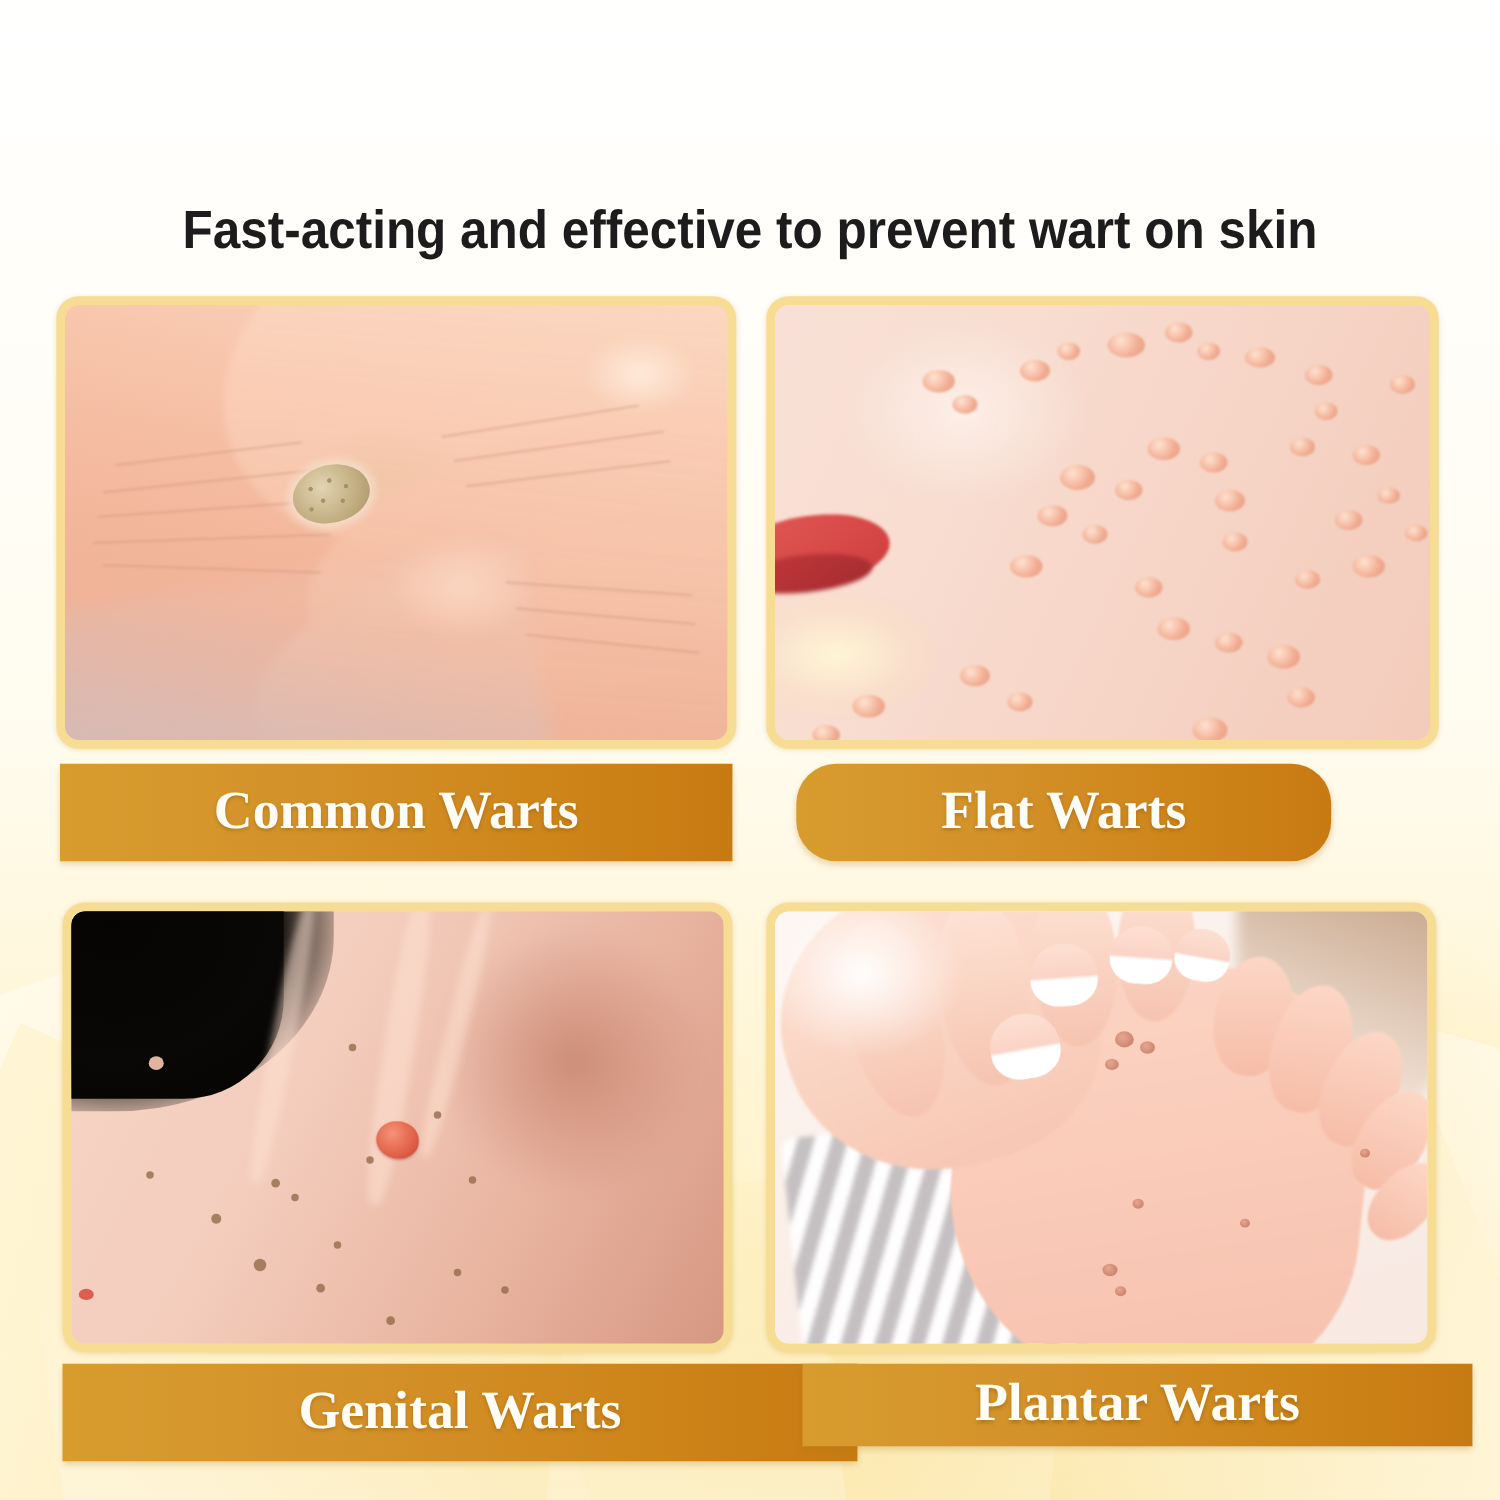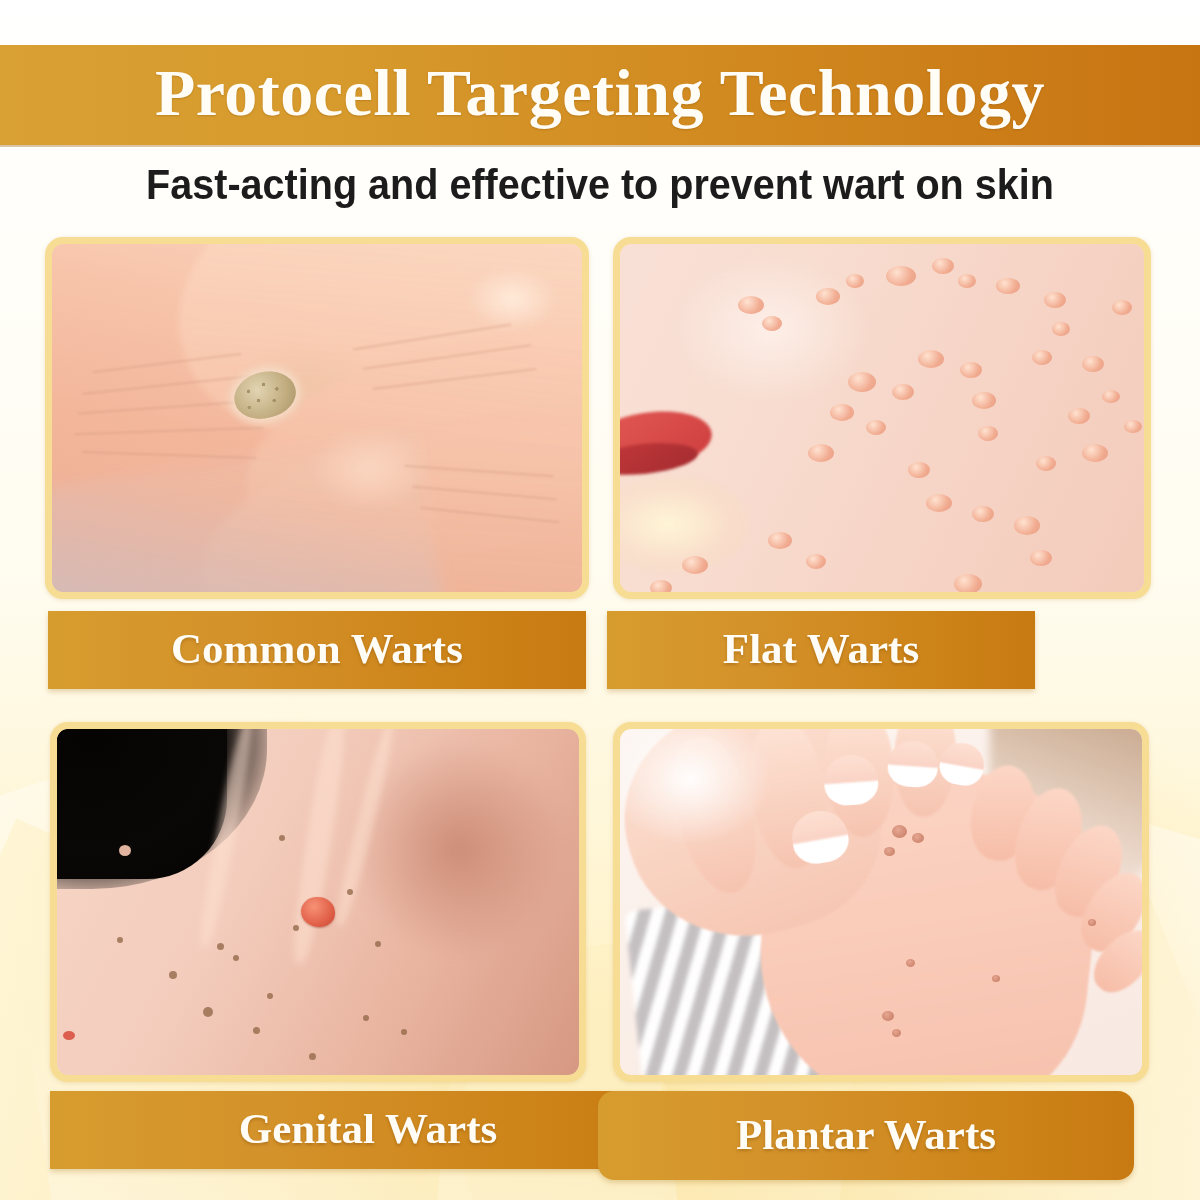--- a/index.html
+++ b/index.html
@@ -289,21 +289,21 @@
     background: radial-gradient(closest-side, rgba(255,246,214,.95), rgba(252,226,190,.25) 78%);
     filter: blur(3px);
   }
   #p2 .cheek-hi {
     position: absolute;
     left: 10px; top: -20px; width: 280px; height: 210px;
     border-radius: 50%;
     background: radial-gradient(closest-side, rgba(255,246,242,.7), rgba(255,246,242,0) 72%);
     filter: blur(5px);
   }
-  #label2 { left: 607px; top: 611px; width: 428px; height: 78px; }
+  #label2 { left: 637px; top: 611px; width: 428px; height: 78px; border-radius: 32px; }
 
   
   #photo3 { left: 50px; top: 722px; width: 536px; height: 360px; }
   #p3 {
     background:
       linear-gradient(118deg, rgba(247,214,198,1) 0%, rgba(243,204,188,1) 38%, rgba(233,181,161,1) 68%, rgba(214,152,130,1) 100%);
   }
   #p3 .darkbg {
     position: absolute;
     left: -40px; top: -40px; width: 250px; height: 200px;
@@ -408,40 +408,37 @@
     position: absolute;
     border-radius: 50%;
     background: radial-gradient(circle at 40% 35%, rgba(226,162,140,.9), rgba(198,122,98,.85) 70%);
     filter: blur(.5px);
   }
   #p4 .glow-tl {
     position: absolute;
     left: -40px; top: -40px; width: 220px; height: 180px;
     background: radial-gradient(closest-side, rgba(255,255,255,.95), rgba(255,255,255,0) 74%);
   }
-  #label4 { left: 598px; top: 1091px; width: 536px; height: 89px; border-radius: 16px; }
+  #label4 { left: 642px; top: 1091px; width: 536px; height: 66px; }
 </style>
 </head>
 <body>
 
 <div id="page">
 
   <div class="bg-wash"></div>
   <div class="bg-glow-left"></div>
   <div class="bg-glow-right"></div>
   <div class="bg-facet f1"></div>
   <div class="bg-facet f2"></div>
   <div class="bg-facet f3"></div>
   <div class="bg-facet f4"></div>
   <div class="bg-facet f5"></div>
   <div class="bg-facet f6"></div>
 
-  <div id="banner">
-    <div id="banner-title">Protocell Targeting Technology</div>
-  </div>
 
   <div id="subtitle">Fast-acting and effective to prevent wart on skin</div>
 
   <div class="card">
     <div class="photo-frame" id="photo1">
       <div class="photo" id="p1">
         <div class="sk-finger fing-top"></div>
         <div class="sk-finger fing-mid"></div>
         <div class="sk-finger fing-low"></div>
         <div class="sk-finger knuck"></div>

